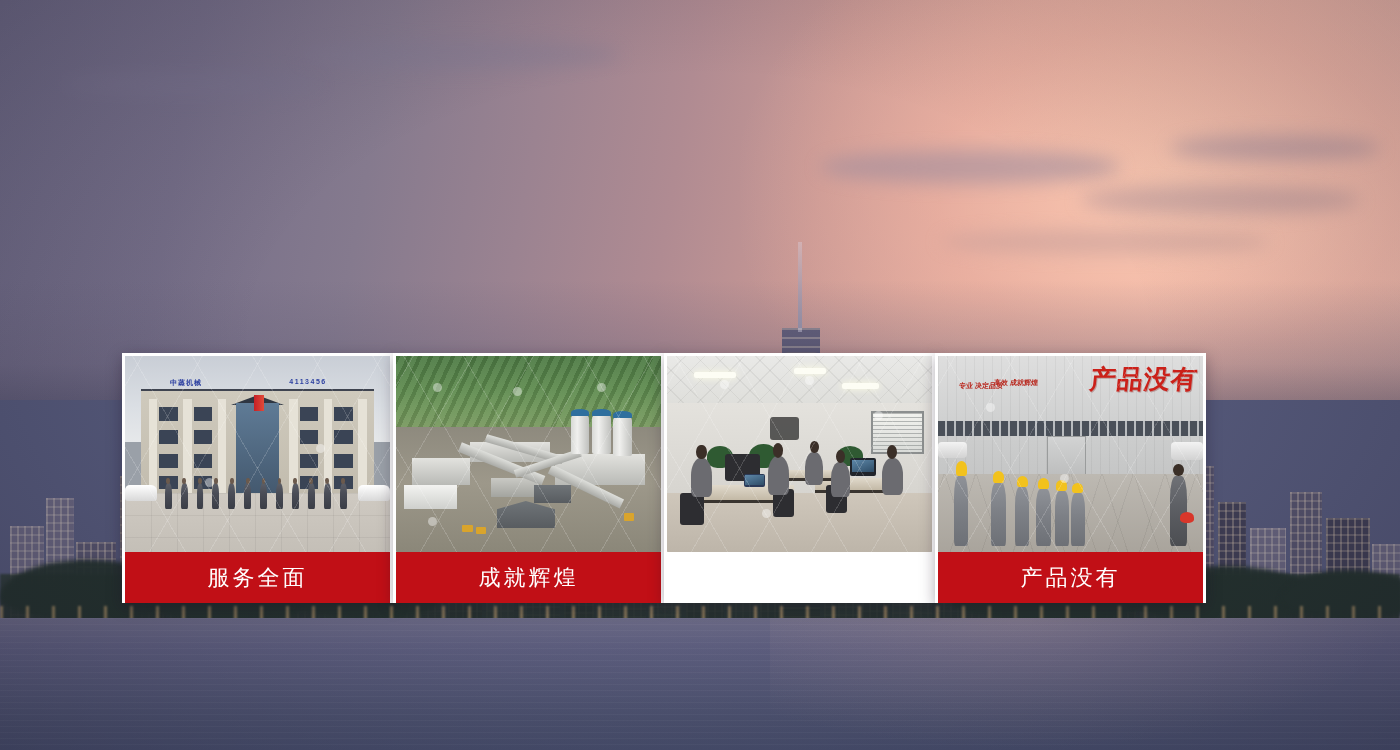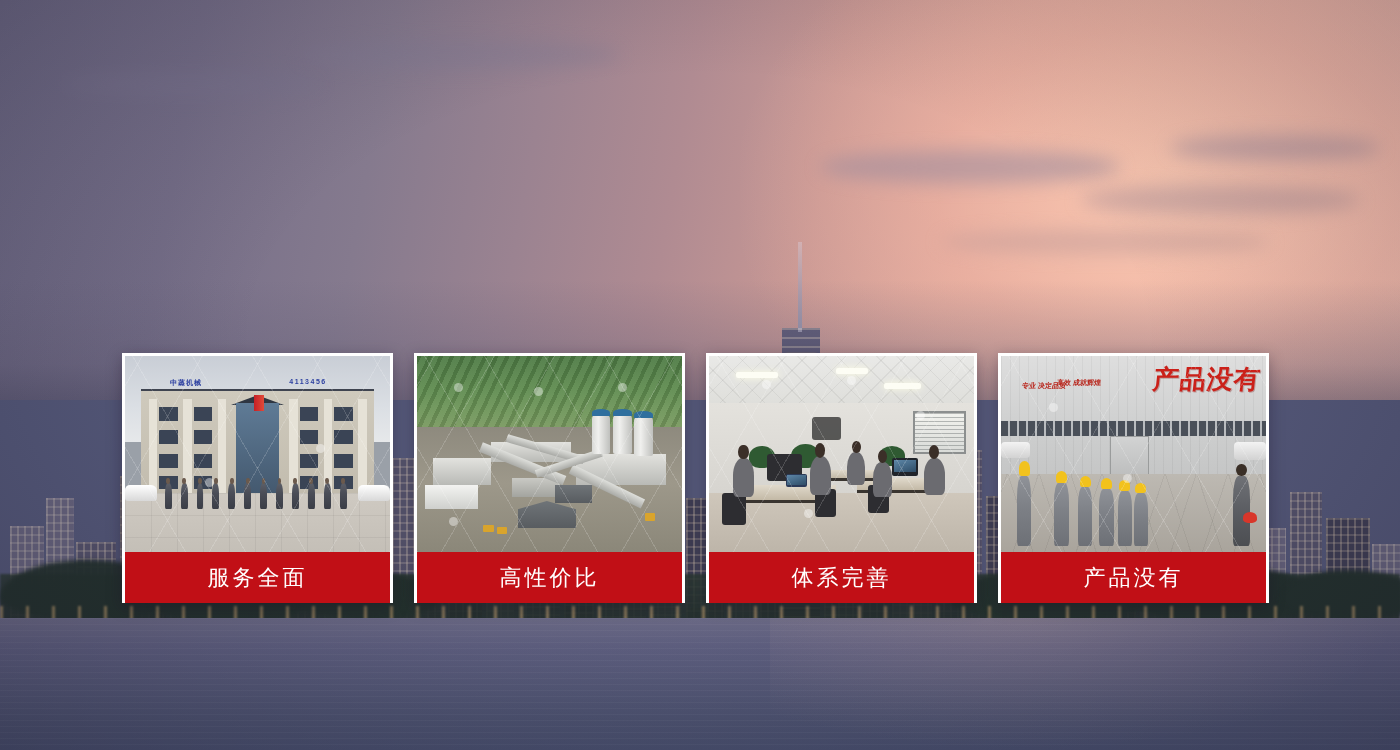--- a/index.html
+++ b/index.html
@@ -175,21 +175,20 @@
     font-weight: 400;
     letter-spacing: 2px;
     white-space: nowrap;
   }
 
   
   .cards {
     position: absolute; left: 122px; top: 353px;
     width: 1156px; height: 250px;
     display: flex;
-    gap: 21px;
   }
   .card {
     position: relative;
     width: 271px; height: 250px;
     background: #ffffff;
     padding: 3px 3px 0 3px;
     box-shadow: 0 4px 14px rgba(25,15,35,0.35);
     display: flex; flex-direction: column;
   }
   .card-photo {
@@ -500,21 +499,21 @@
         <div class="c2-truck" style="left:25%; top:86%;"></div>
         <div class="c2-truck" style="left:30%; top:87%;"></div>
         <div class="c2-truck" style="left:86%; top:80%;"></div>
 
         <div class="watermark"></div>
         <div class="wm-dot" style="left:14%; top:14%;"></div>
         <div class="wm-dot" style="left:44%; top:16%;"></div>
         <div class="wm-dot" style="left:76%; top:14%;"></div>
         <div class="wm-dot" style="left:12%; top:82%;"></div>
       </div>
-      <div class="card-caption">高性价比</div>
+      <div class="card-caption">成就辉煌</div>
     </div>
 
     <div class="card">
       <div class="card-photo">
         <div class="c3-ceiling"></div>
         <div class="c3-wall"></div>
         <div class="c3-floor"></div>
 
         <div class="c3-light" style="left:10%; top:8%;  width:16%; height:3%;"></div>
         <div class="c3-light" style="left:48%; top:6%;  width:12%; height:3%;"></div>
@@ -544,21 +543,20 @@
 
         <div class="c3-monitor" style="left:69%; top:52%; width:10%; height:9%;"></div>
         <div class="c3-monitor" style="left:29%; top:60%; width:8%;  height:7%; background:#2b3a58;"></div>
 
         <div class="watermark"></div>
         <div class="wm-dot" style="left:20%; top:12%;"></div>
         <div class="wm-dot" style="left:52%; top:10%;"></div>
         <div class="wm-dot" style="left:78%; top:28%;"></div>
         <div class="wm-dot" style="left:36%; top:78%;"></div>
       </div>
-      <div class="card-caption">体系完善</div>
     </div>
 
     <div class="card">
       <div class="card-photo">
         <div class="c4-wall"></div>
         <div class="c4-bigslogan">产品没有</div>
         <div class="c4-smallslogan" style="left:8%; top:13%;">专业
 决定品质</div>
         <div class="c4-smallslogan" style="left:21%; top:11%;">高效
 成就辉煌</div>

